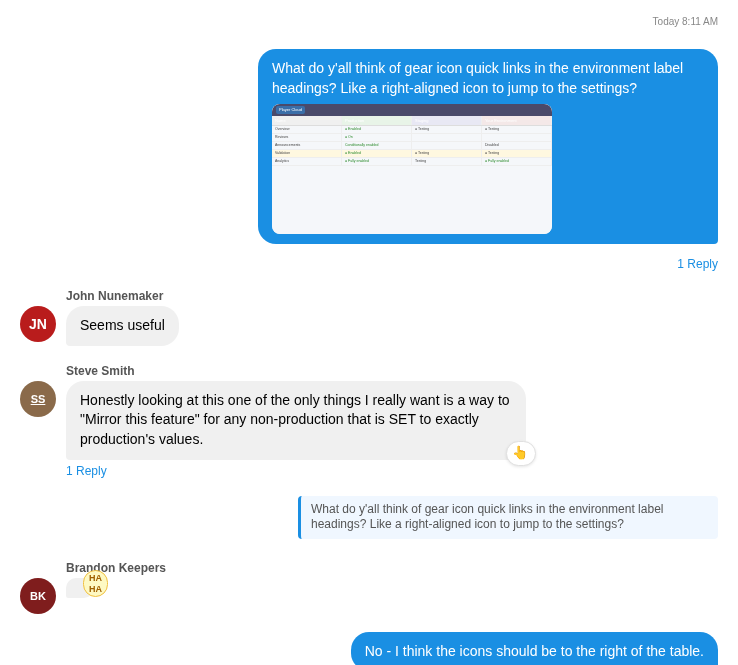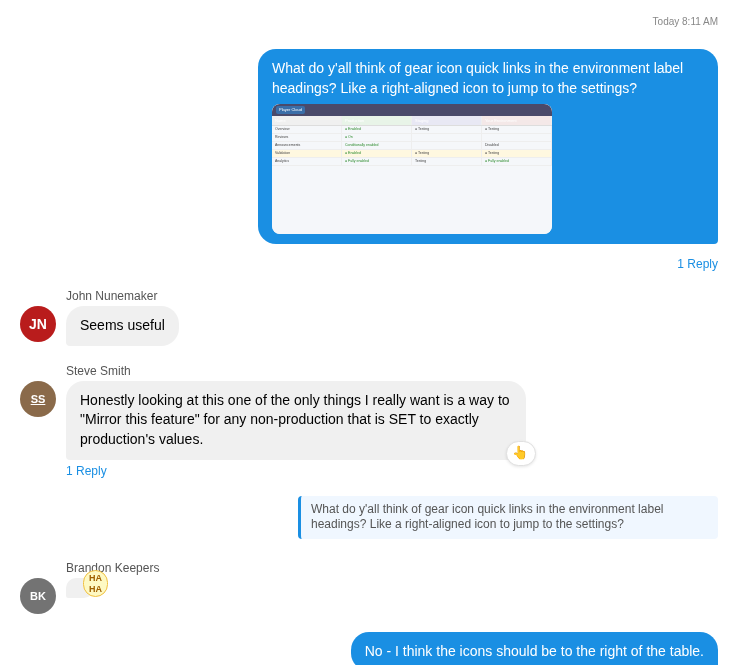--- a/index.html
+++ b/index.html
@@ -74,20 +74,21 @@
       justify-content: center;
       font-size: 14px;
       font-weight: bold;
       color: #fff;
     }
     .msg-incoming .sender-name {
       font-size: 12px;
       color: #555;
       margin-bottom: 3px;
       margin-left: 46px;
+      font-weight: bold;
     }
     .msg-incoming .bubble {
       background: #f0f0f0;
       color: #000;
       border-radius: 18px 18px 18px 4px;
       padding: 10px 14px;
       max-width: 460px;
       font-size: 14px;
       line-height: 1.4;
       position: relative;
@@ -309,21 +310,21 @@
     <div class="reply-count">1 Reply</div>
   </div>
 
   <div class="msg-outgoing">
     <div class="reply-context">What do y'all think of gear icon quick links in the environment label headings? Like a right-aligned icon to jump to the settings?</div>
   </div>
 
   <div class="msg-incoming">
     <div class="sender-name">Brandon Keepers</div>
     <div class="msg-row">
-      <div class="avatar" style="background:#737373; font-size:11px;">BK</div>
+      <div class="avatar" style="background:#7f1d1d; font-size:11px;">BK</div>
       <div class="bubble-wrap">
         <div class="bubble">
           <div class="haha-badge" style="right:-14px; top:-8px;">HA<br>HA</div>
         </div>
       </div>
     </div>
   </div>
 
   <div class="msg-outgoing">
     <div class="bubble-wrap">

